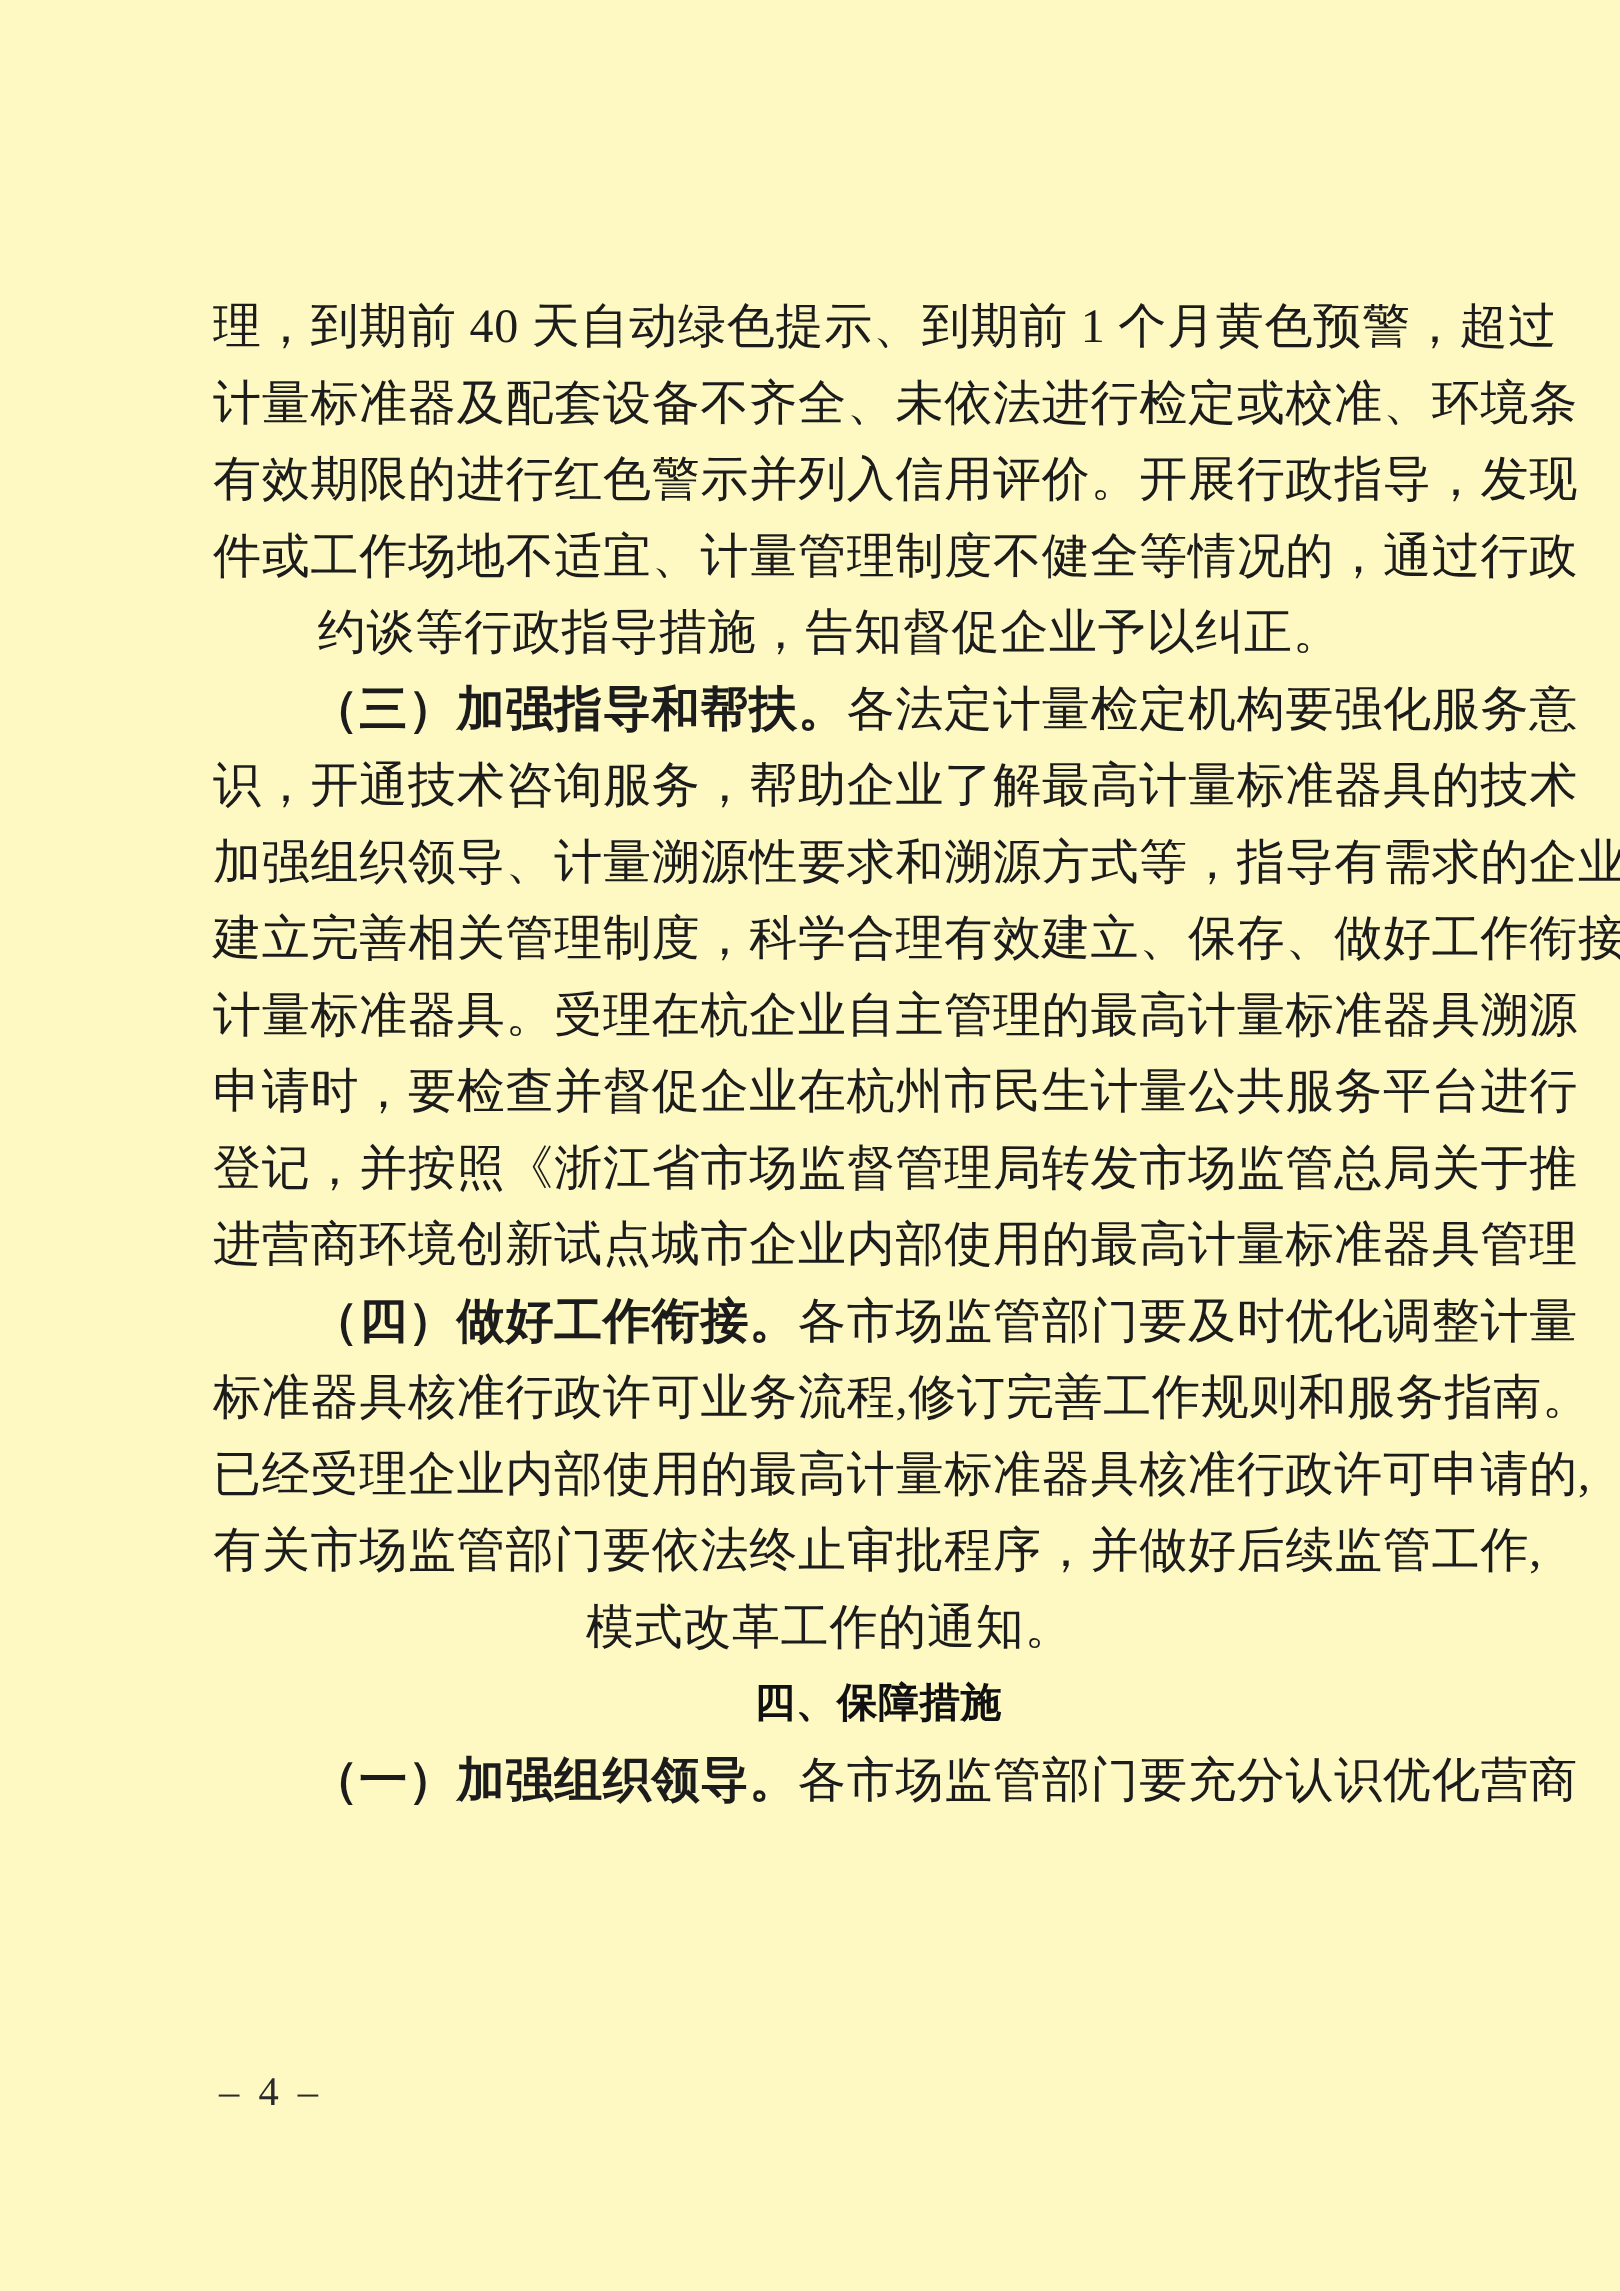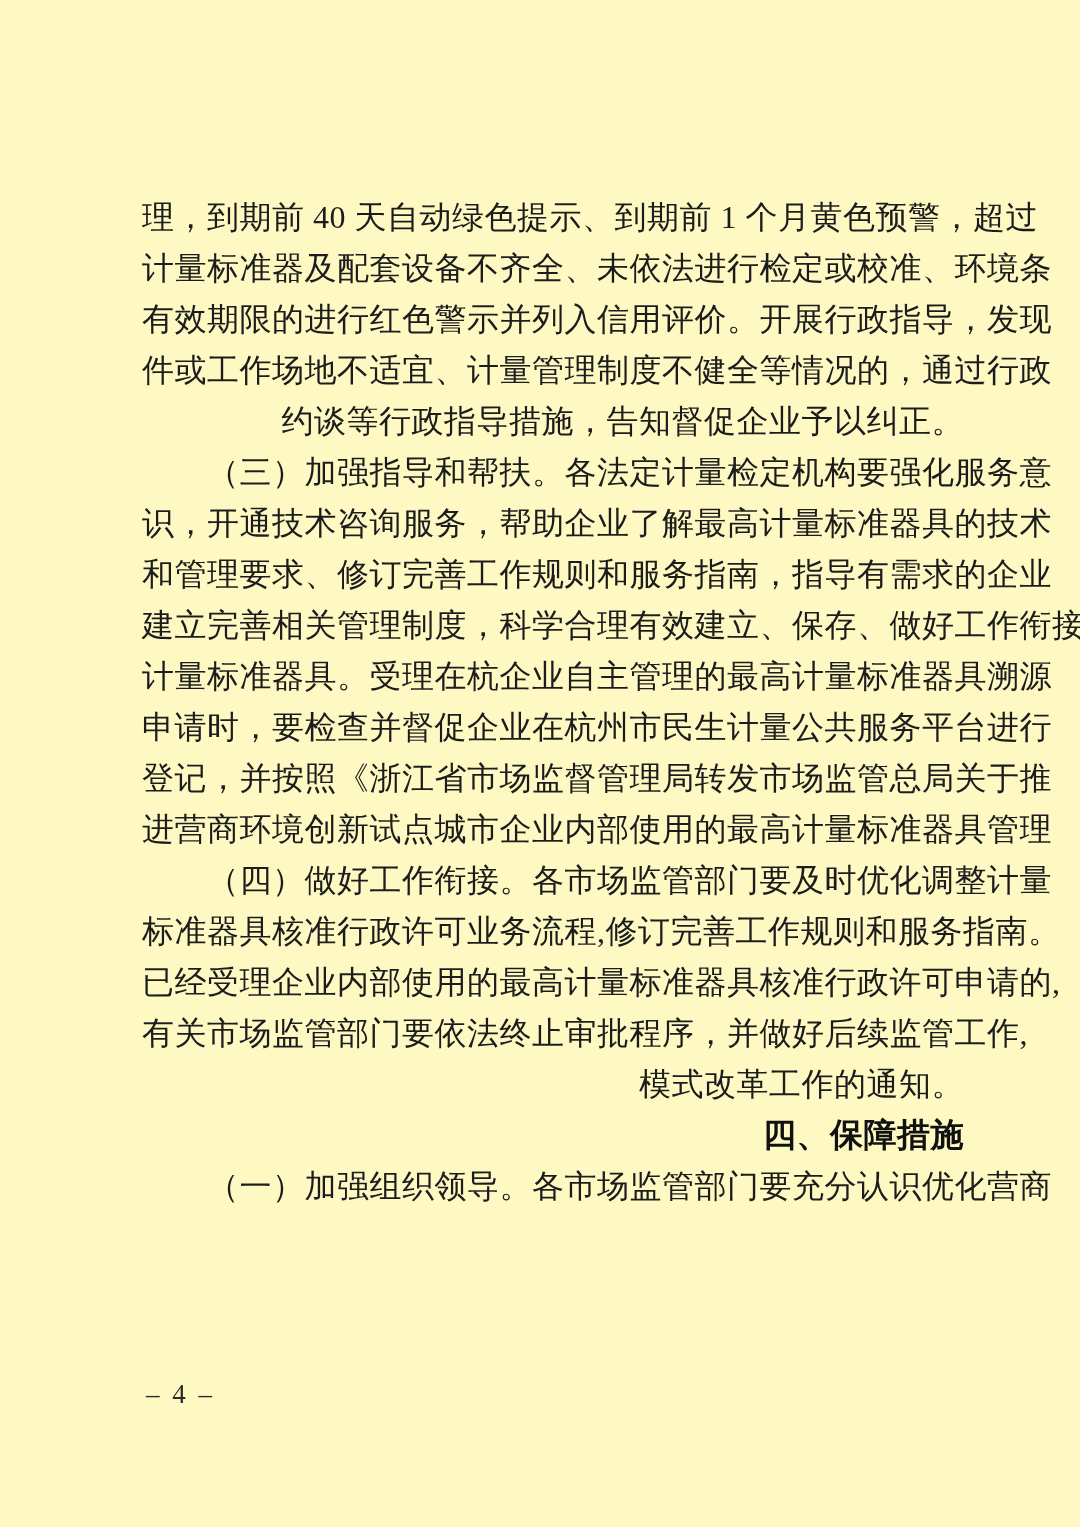--- a/index.html
+++ b/index.html
@@ -26,34 +26,34 @@
   .line {
     font-size: 32px;
     line-height: 51px;
     height: 51px;
     text-align: justify;
     text-align-last: justify;
     letter-spacing: 0.5px;
     white-space: nowrap;
   }
   .line.short {
-    text-align: right;
+    text-align: center;
     text-align-last: auto;
   }
   .line.indent {
     text-indent: 65px;
   }
   .line .lead {
-    font-weight: 400;
+    font-weight: 700;
   }
   .line.heading {
     font-weight: 700;
     color: #111111;
-    font-family: Liberation Serif, serif;
-    font-size: 33px;
+    font-family: Liberation Sans, sans-serif;
+    font-size: 27px;
   }
   .page-number {
     position: absolute;
     left: 146px;
     top: 1376px;
     font-size: 27px;
     line-height: 36px;
     letter-spacing: 3px;
     color: #2a2a2a;
     font-family: "Liberation Serif", "DejaVu Serif", serif;
@@ -67,21 +67,21 @@
   <div class="text-block">
 
     <div class="line">理，到期前 40 天自动绿色提示、到期前 1 个月黄色预警，超过</div>
     <div class="line">计量标准器及配套设备不齐全、未依法进行检定或校准、环境条</div>
     <div class="line">有效期限的进行红色警示并列入信用评价。开展行政指导，发现</div>
     <div class="line">件或工作场地不适宜、计量管理制度不健全等情况的，通过行政</div>
     <div class="line short">约谈等行政指导措施，告知督促企业予以纠正。</div>
 
     <div class="line indent"><span class="lead">（三）加强指导和帮扶。</span><span>各法定计量检定机构要强化服务意</span></div>
     <div class="line">识，开通技术咨询服务，帮助企业了解最高计量标准器具的技术</div>
-    <div class="line">和管理要求、修订完善工作规则和服务指南，指导有需求的企业</div>
+    <div class="line">加强组织领导、计量溯源性要求和溯源方式等，指导有需求的企业</div>
     <div class="line">建立完善相关管理制度，科学合理有效建立、保存、做好工作衔接</div>
     <div class="line">计量标准器具。受理在杭企业自主管理的最高计量标准器具溯源</div>
     <div class="line">申请时，要检查并督促企业在杭州市民生计量公共服务平台进行</div>
     <div class="line">登记，并按照《浙江省市场监督管理局转发市场监管总局关于推</div>
     <div class="line">进营商环境创新试点城市企业内部使用的最高计量标准器具管理</div>
 
     <div class="line indent"><span class="lead">（四）做好工作衔接。</span><span>各市场监管部门要及时优化调整计量</span></div>
     <div class="line">标准器具核准行政许可业务流程,修订完善工作规则和服务指南。</div>
     <div class="line">已经受理企业内部使用的最高计量标准器具核准行政许可申请的,</div>
     <div class="line">有关市场监管部门要依法终止审批程序，并做好后续监管工作,</div>

